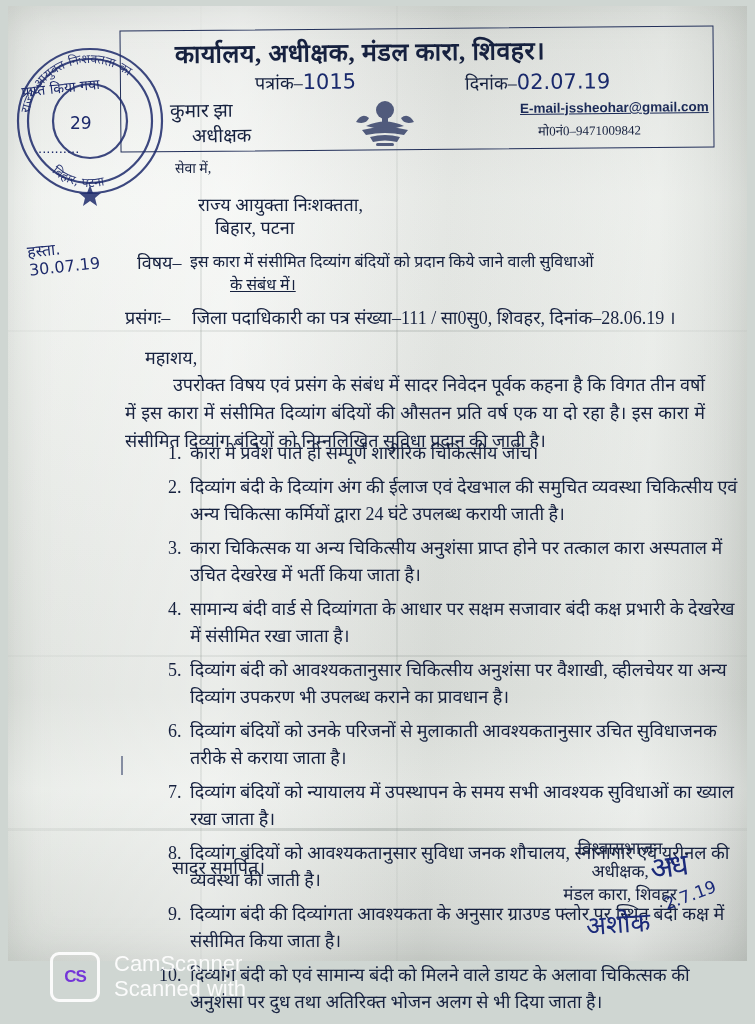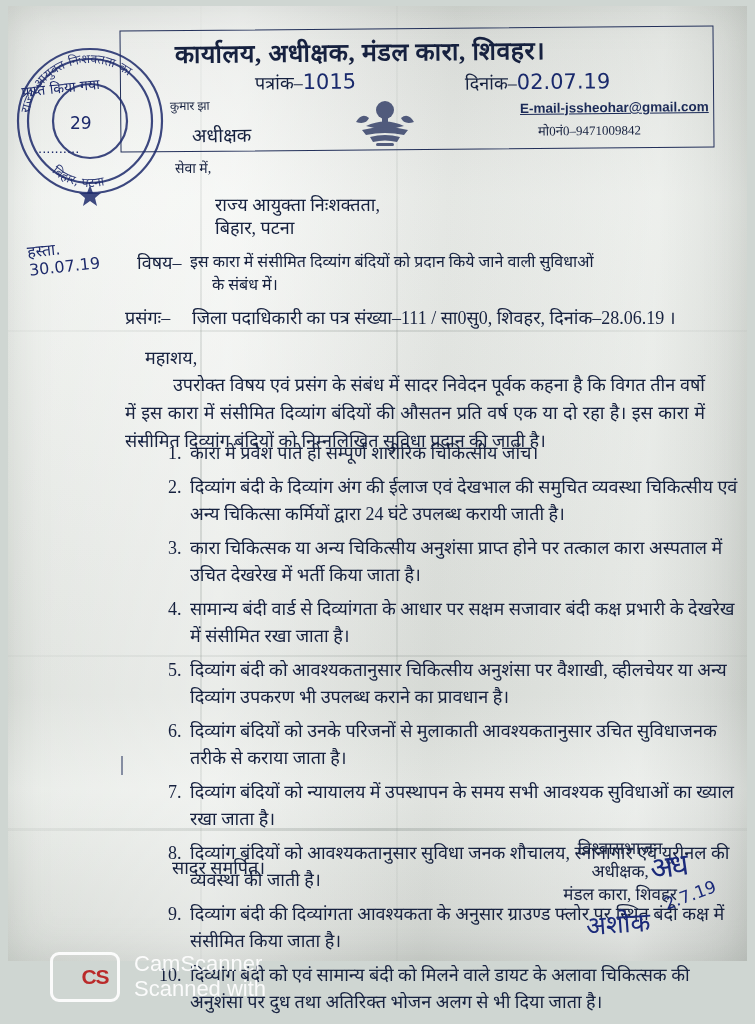--- a/index.html
+++ b/index.html
@@ -115,21 +115,21 @@
     position: absolute;
     left: 538px;
     top: 121px;
     font-size: 13px;
     transform: rotate(-0.6deg);
   }
   .officer-name {
     position: absolute;
     left: 170px;
     top: 97px;
-    font-size: 12px;
+    font-size: 19px;
     transform: rotate(-0.6deg);
   }
   .officer-title {
     position: absolute;
     left: 192px;
     top: 122px;
     font-size: 19px;
     transform: rotate(-0.6deg);
   }
   
@@ -165,21 +165,21 @@
 
   
   .sewa {
     position: absolute;
     left: 175px;
     top: 158px;
     font-size: 14px;
   }
   .addr1 {
     position: absolute;
-    left: 215px;
+    left: 198px;
     top: 192px;
     font-size: 18px;
   }
   .addr2 {
     position: absolute;
     left: 215px;
     top: 215px;
     font-size: 18px;
   }
   .vishay-label {
@@ -190,21 +190,21 @@
     margin-left: 12px;
   }
   .vishay-text {
     position: absolute;
     left: 190px;
     top: 250px;
     width: 520px;
     font-size: 16px;
     line-height: 1.45;
   }
-  .vishay-text .l2 { display:block; margin-left: 22px; }
+  .vishay-text .l2 { display:block; margin-left: 40px; text-decoration: underline; }
   .prasang-label {
     position: absolute;
     left: 125px;
     top: 305px;
     font-size: 18px;
   }
   .prasang-text {
     position: absolute;
     left: 192px;
     top: 305px;
@@ -305,29 +305,28 @@
     display: flex;
     align-items: center;
     gap: 14px;
     opacity: 0.92;
   }
   .cs-logo {
     width: 44px;
     height: 44px;
     border: 3px solid #ffffff;
     border-radius: 9px;
-    color: #b91c1c;
+    color: #6d28d9;
     font-family: "Liberation Sans", sans-serif;
     font-weight: bold;
-    font-size: 21px;
+    font-size: 17px;
     display: flex;
     align-items: center;
     justify-content: center;
     letter-spacing: -1px;
-    padding-left: 20px;
   }
   .cs-text {
     color: #ffffff;
     font-family: "Liberation Sans", sans-serif;
     font-size: 22px;
     line-height: 1.12;
   }
 </style>
 </head>
 <body>

